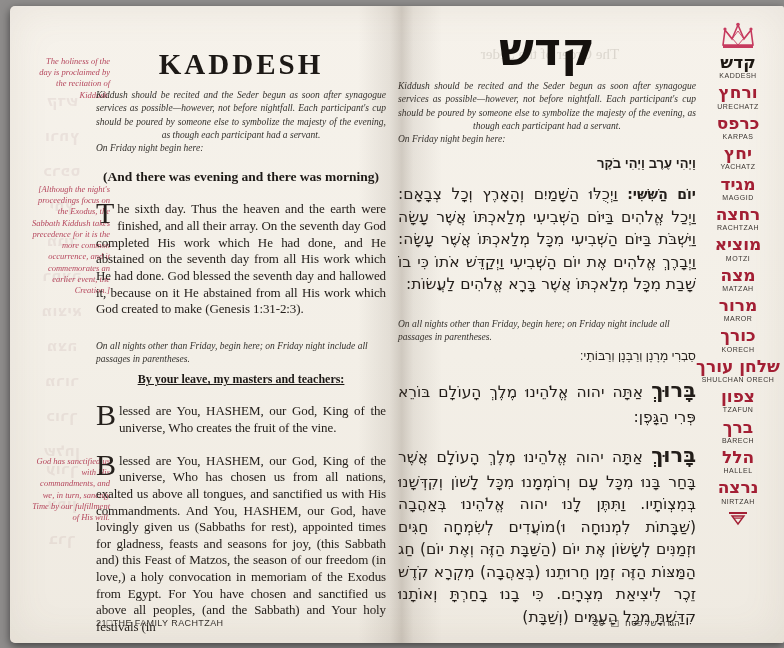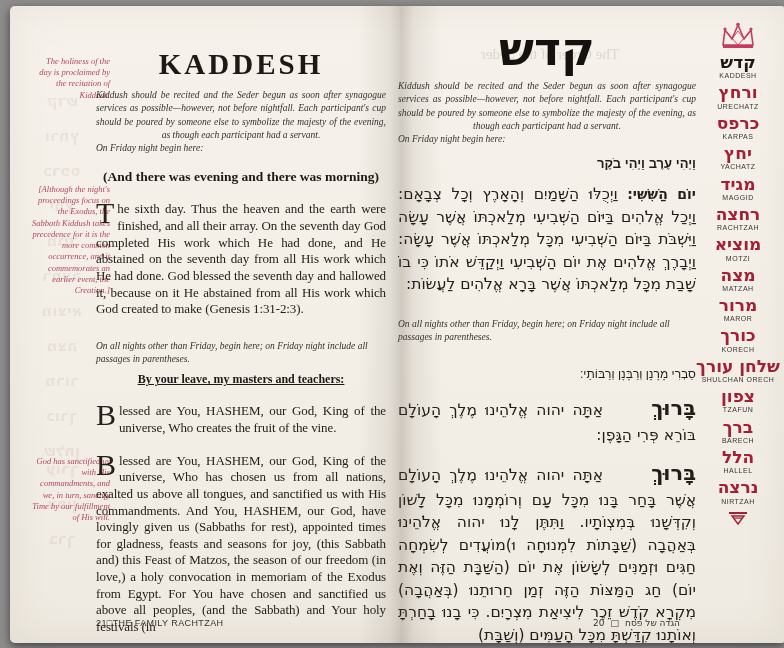--- a/index.html
+++ b/index.html
@@ -60,24 +60,24 @@
   .right-col{position:absolute;left:388px;top:0;width:298px;}
   .rp-title{
     text-align:center;margin-top:20px;font-size:46px;font-weight:bold;line-height:1;
     font-family:"DejaVu Sans",sans-serif;color:#15110e;
   }
   .heb-par{
     direction:rtl;text-align:justify;font-family:"DejaVu Sans",sans-serif;
     font-size:15.5px;line-height:1.45;color:#221d19;margin-top:12px;
   }
   .heb-lead{font-weight:bold;font-size:14px;}
-  .heb-lead-big{font-weight:bold;font-size:21px;margin-left:40px;}
+  .heb-lead-big{font-weight:bold;font-size:21px;}
   .heb-center{direction:rtl;text-align:right;font-family:Liberation Sans, sans-serif;color:#221d19;}
   .verse-line{margin-top:10px;font-size:13px;font-weight:bold;}
-  .savri-line{margin-top:23px;font-size:12px;}
+  .savri-line{margin-top:5px;font-size:12px;}
   .ghost-title{
     position:absolute;left:420px;top:40px;width:240px;text-align:center;
     transform:scaleX(-1);opacity:.35;filter:blur(.7px);
     font-size:15px;color:#aba49a;font-family:"Liberation Serif",serif;pointer-events:none;
   }
   .footer-right{
     position:absolute;right:104px;bottom:15px;direction:rtl;
     font-family:"DejaVu Sans",sans-serif;font-size:9px;color:#37322d;
     display:flex;gap:6px;align-items:center;
   }

